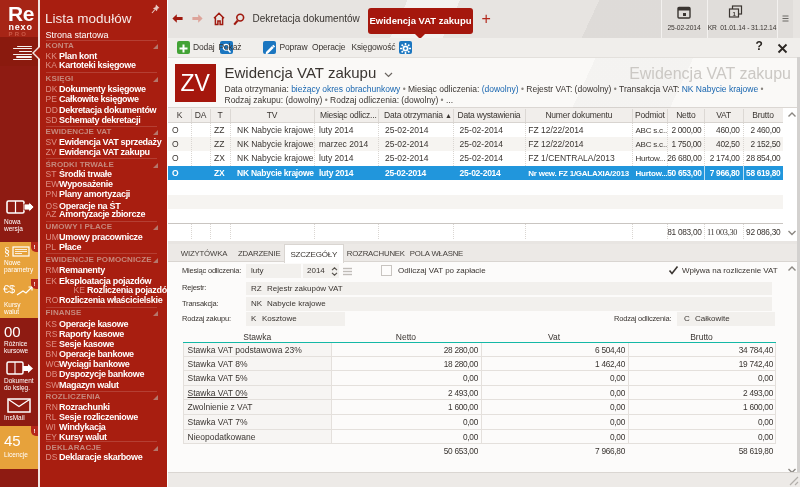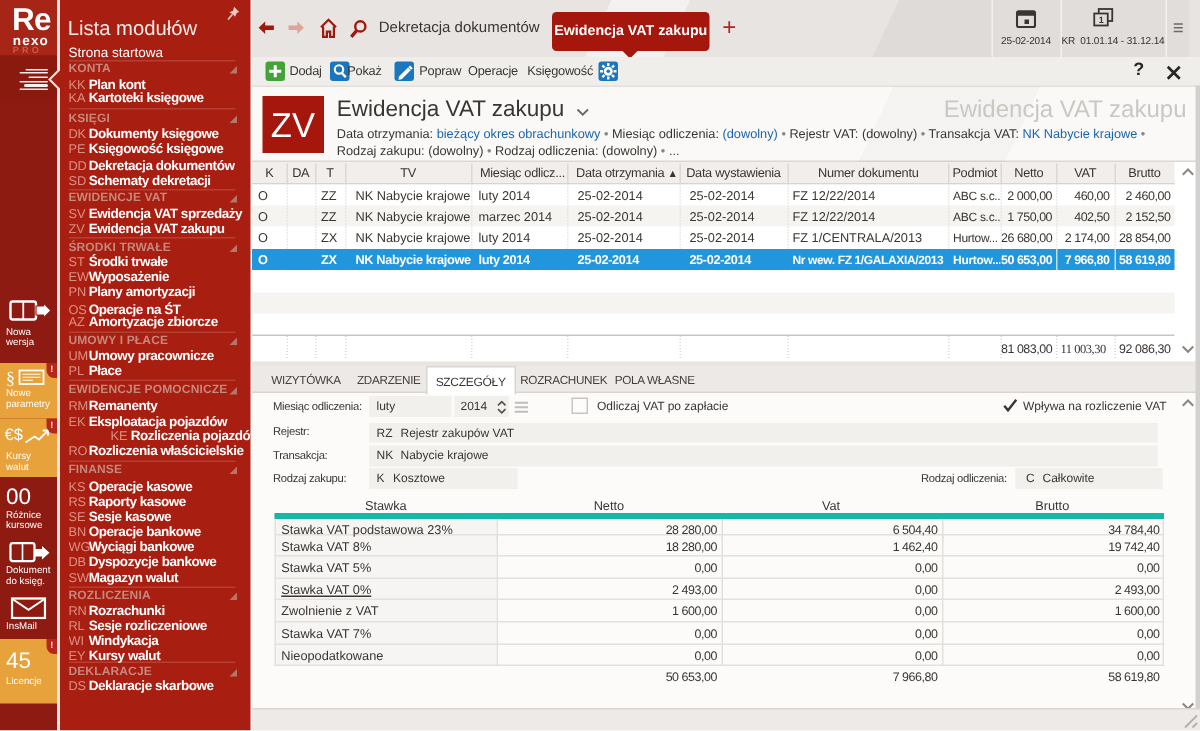--- a/index.html
+++ b/index.html
@@ -135,21 +135,21 @@
 <line x1="4" y1="5.5" x2="1" y2="9" stroke="#e8c8c2" stroke-width="1.1"></line>
 </svg>
 <div class="mi" style="top:29.5px;">Strona startowa</div>
 <div class="mdiv" style="top:39.5px;"></div>
 <div class="mh" style="top:41.0px;">KONTA<span class="tri"></span></div>
 <div class="mi" style="top:51.0px;"><span class="c">KK</span><b>Plan kont</b></div>
 <div class="mi" style="top:60.0px;"><span class="c">KA</span><b>Kartoteki księgowe</b></div>
 <div class="mdiv" style="top:72.3px;"></div>
 <div class="mh" style="top:73.8px;">KSIĘGI<span class="tri"></span></div>
 <div class="mi" style="top:84.3px;"><span class="c">DK</span><b>Dokumenty księgowe</b></div>
-<div class="mi" style="top:94.2px;"><span class="c">PE</span><b>Księgowość księgowe</b></div>
+<div class="mi" style="top:94.2px;"><span class="c">PE</span><b>Całkowite księgowe</b></div>
 <div class="mi" style="top:104.5px;"><span class="c">DD</span><b>Dekretacja dokumentów</b></div>
 <div class="mi" style="top:114.9px;"><span class="c">SD</span><b>Schematy dekretacji</b></div>
 <div class="mdiv" style="top:125.7px;"></div>
 <div class="mh" style="top:127.2px;">EWIDENCJE VAT<span class="tri"></span></div>
 <div class="mi" style="top:137.2px;"><span class="c">SV</span><b>Ewidencja VAT sprzedaży</b></div>
 <div class="mi" style="top:147.3px;"><span class="c">ZV</span><b>Ewidencja VAT zakupu</b></div>
 <div class="mdiv" style="top:158.4px;"></div>
 <div class="mh" style="top:159.9px;">ŚRODKI TRWAŁE<span class="tri"></span></div>
 <div class="mi" style="top:168.9px;"><span class="c">ST</span><b>Środki trwałe</b></div>
 <div class="mi" style="top:179.2px;"><span class="c">EW</span><b>Wyposażenie</b></div>
@@ -230,21 +230,21 @@
 </div>
 <div id="toolbar">
 <div class="tbi" style="left:9px;background:#43a336;"><svg width="13" height="13" viewBox="0 0 13 13">
           <path d="M6.5 2.5 V10.5 M2.5 6.5 H10.5" stroke="#fff" stroke-width="2"></path>
         </svg></div>
 <div class="tbtxt" style="left:25.5px;">Dodaj</div>
 <div class="tbi" style="left:52px;background:#1b76c0;"><svg width="13" height="13" viewBox="0 0 13 13">
           <circle cx="6" cy="5.3" r="2.8" fill="none" stroke="#fff" stroke-width="1.4"></circle>
           <line x1="7.8" y1="7.5" x2="10.5" y2="10.5" stroke="#fff" stroke-width="1.6"></line>
         </svg></div>
-<div class="tbtxt" style="left:64px;">Pokaż</div>
+<div class="tbtxt" style="left:51px;">Pokaż</div>
 <div class="tbi" style="left:95px;background:#1b76c0;"><svg width="13" height="13" viewBox="0 0 13 13">
           <path d="M3 10 L9 4 L10.8 5.8 L4.8 11.8 L2.6 12.2 Z" fill="#fff"></path>
           <path d="M9.8 3.2 L11.6 5" stroke="#fff" stroke-width="1.6"></path>
         </svg></div>
 <div class="tbtxt" style="left:112px;">Popraw</div>
 <div class="tbtxt" style="left:144.5px;">Operacje</div>
 <div class="tbtxt" style="left:184px;">Księgowość</div>
 <div class="tbi" style="left:231.5px;background:#1b76c0;"><svg width="13" height="13" viewBox="0 0 13 13">
       <g fill="#fff">
             <circle cx="6.5" cy="6.5" r="3"></circle>
@@ -429,21 +429,21 @@
 <div class="fbox" style="left:509.5px;top:50px;width:98px;height:13.5px;padding-left:7px;"><span style="display:inline-block;width:11px;">C</span>Całkowite</div>
 <div id="vat">
         <div class="abs" style="left:0;top:12px;width:148.4px;height:102.2px;background:#f7f5f3;"></div>
         <div class="abs" style="left:0;top:12px;width:592.5px;height:102.2px;border-left:1px solid #e4e0dc;border-right:1px solid #e4e0dc;"></div>
         <div class="abs" style="left:0;top:0;width:592.5px;height:12px;font-size:8.5px;color:#3a3531;">
           <div class="vc" style="left:0;width:148.4px;text-align:center;">Stawka</div>
           <div class="vc" style="left:148.4px;width:149.1px;text-align:center;">Netto</div>
           <div class="vc" style="left:297.5px;width:147px;text-align:center;">Vat</div>
           <div class="vc" style="left:444.5px;width:148px;text-align:center;">Brutto</div>
         </div>
-        <div class="vrow" style="top:12.0px;border-top:4px solid #14b8a6;">
+        <div class="vrow" style="top:12.0px;border-top:1px solid #14b8a6;">
           <div class="vc" style="left:4.5px;">Stawka VAT podstawowa 23%</div>
           <div class="vc num" style="left:148.4px;width:146.6px;text-align:right;">28 280,00</div>
           <div class="vc num" style="left:297.5px;width:144.5px;text-align:right;">6 504,40</div>
           <div class="vc num" style="left:444.5px;width:145.5px;text-align:right;">34 784,40</div>
           <div style="position:absolute;left:148.4px;top:0;width:1px;height:14.6px;background:#e4e0dc;"></div>
           <div style="position:absolute;left:297.5px;top:0;width:1px;height:14.6px;background:#e4e0dc;"></div>
           <div style="position:absolute;left:444.5px;top:0;width:1px;height:14.6px;background:#e4e0dc;"></div>
         </div>
         <div class="vrow" style="top:26.6px;">
           <div class="vc" style="left:4.5px;">Stawka VAT 8%</div>

